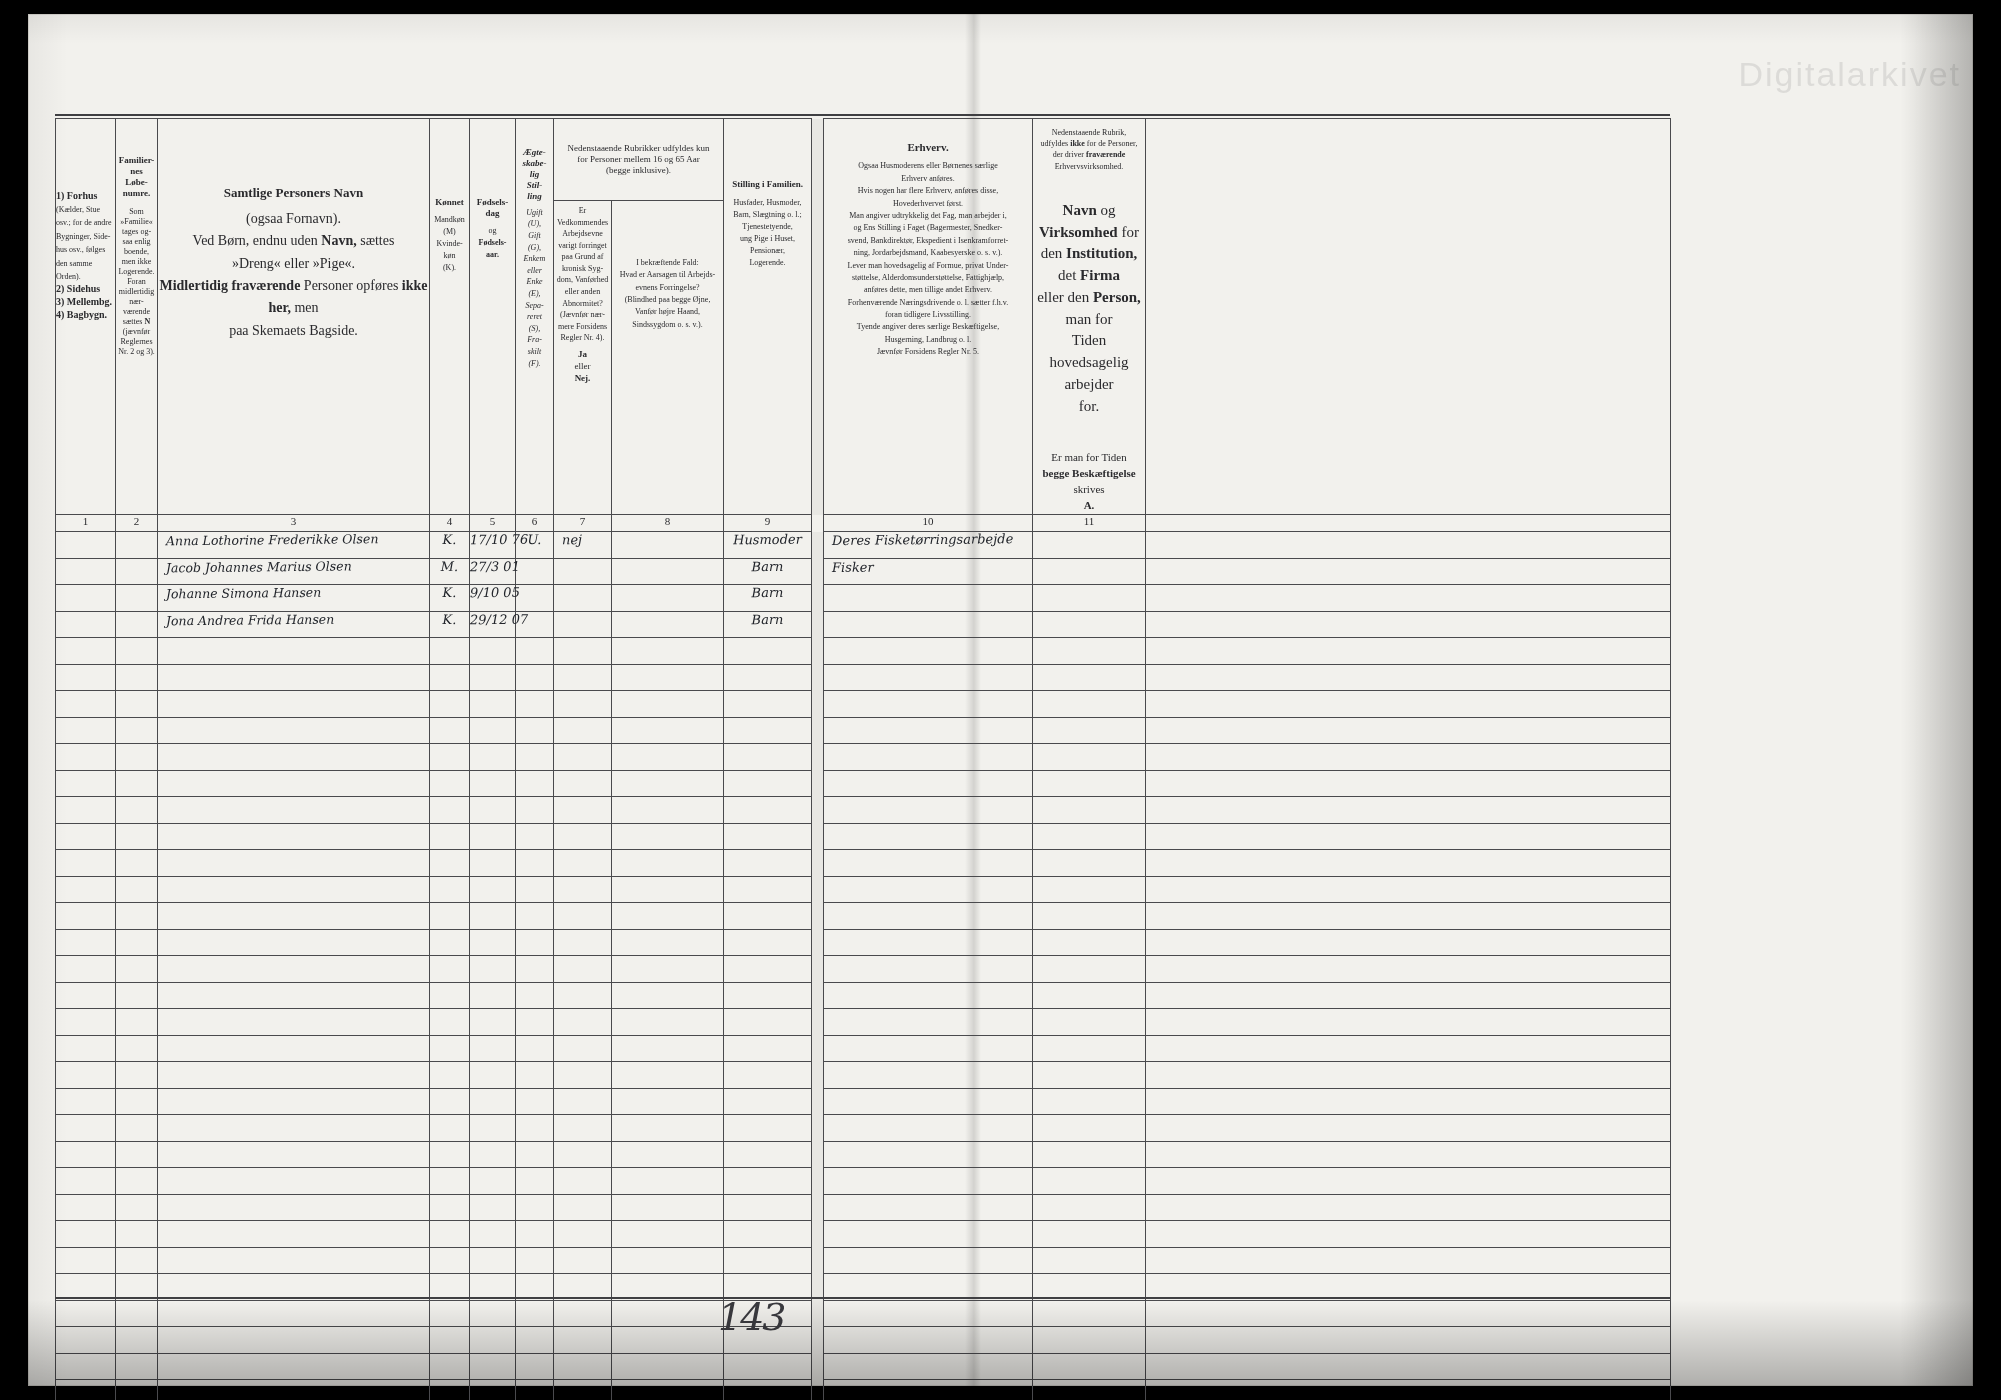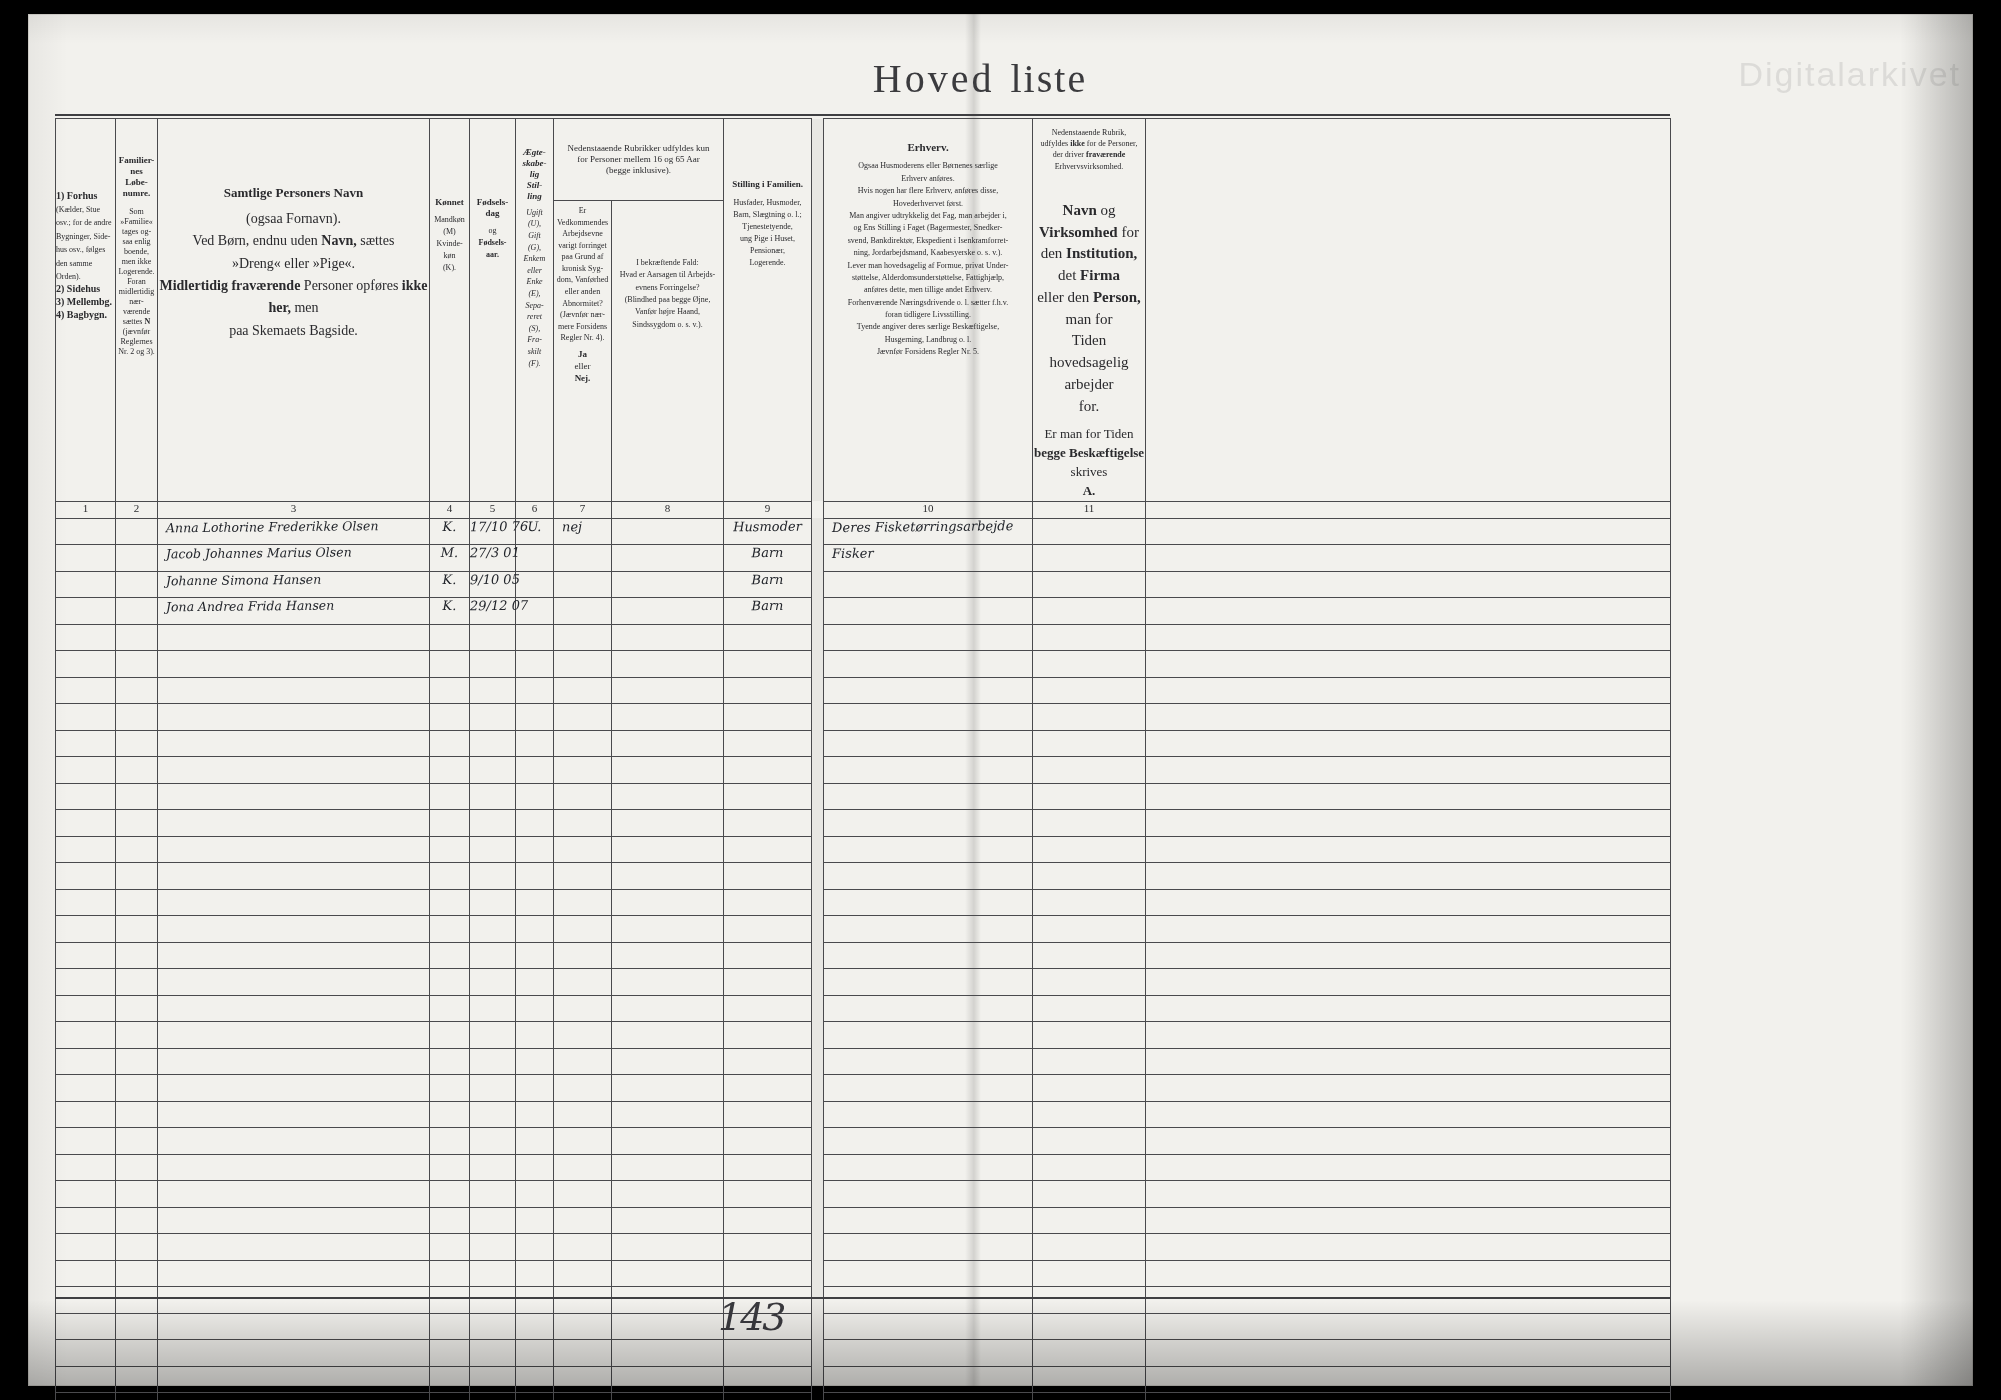--- a/index.html
+++ b/index.html
@@ -158,23 +158,20 @@
 </style>
 </head>
 <body>
 
 <div id="scan">
   <div id="sheet"></div>
   <div id="fold"></div>
 
   <div id="watermark">Digitalarkivet</div>
 
-  <div id="title">
-    <span class="t1">Hoved</span><span class="t2">liste</span>
-  </div>
 
   <div id="topline"></div>
 
   <div id="tablewrap">
     <table class="form">
       <colgroup>
         <col style="width:60px">
         <col style="width:42px">
         <col style="width:272px">
         <col style="width:40px">
@@ -251,21 +248,21 @@
             Tyende angiver deres særlige Beskæftigelse,<br>
             Husgerning, Landbrug o. l.<br>
             Jævnfør Forsidens Regler Nr. 5.
           </div>
         </td>
         <td rowspan="2" class="hdr-cell" style="padding-top:8px;">
           <div class="small" style="line-height:1.4;">Nedenstaaende Rubrik,<br>udfyldes <b>ikke</b> for de Personer,<br>der driver <b>fraværende</b><br>Erhvervsvirksomhed.</div>
           <div style="margin-top:28px;font-size:15px;line-height:1.45;">
             <b>Navn</b> og <b>Virksomhed</b> for<br>den <b>Institution,</b> det <b>Firma</b><br>eller den <b>Person,</b> man for<br>Tiden hovedsagelig arbejder<br>for.
           </div>
-          <div style="margin-top:8px;font-size:13px;line-height:1.45;">
+          <div style="margin-top:33px;font-size:11px;line-height:1.45;">
             Er man for Tiden<br><b>begge Beskæftigelse</b><br>skrives<br><b>A.</b>
           </div>
         </td>
         <td rowspan="2"></td>
       </tr>
       <tr>
         <td class="hdr-cell" style="padding-top:4px;">
           <div class="small" style="line-height:1.45;">
             Er<br>Vedkommendes<br>Arbejdsevne<br>varigt forringet<br>paa Grund af<br>kronisk Syg-<br>dom, Vanførhed<br>eller anden<br>Abnormitet?<br>(Jævnfør nær-<br>mere Forsidens<br>Regler Nr. 4).
           </div>

